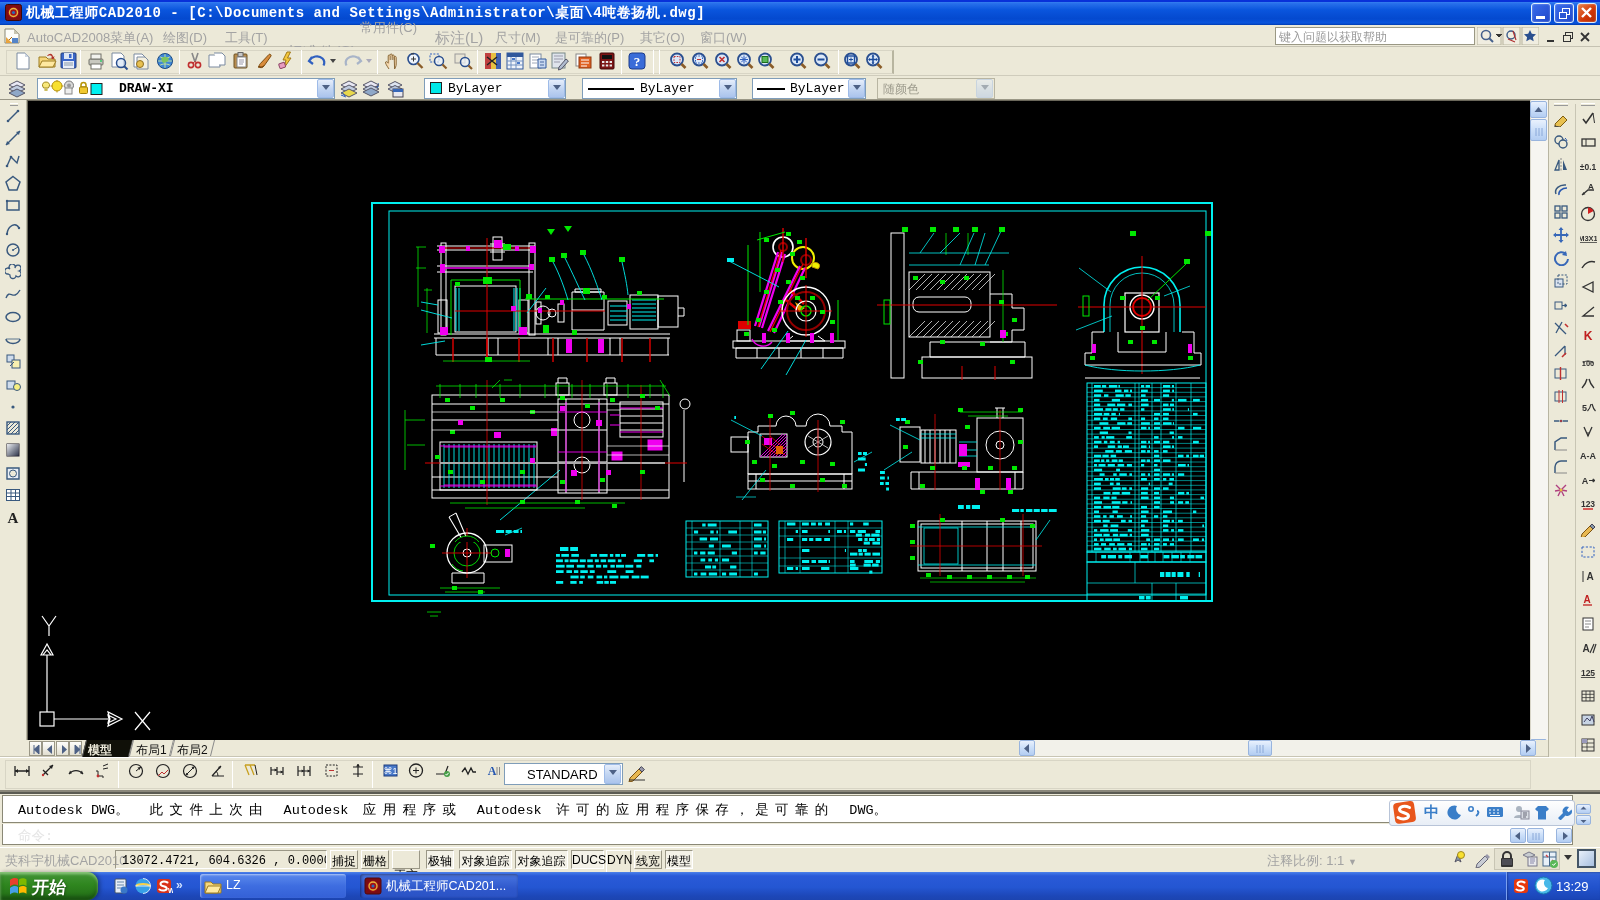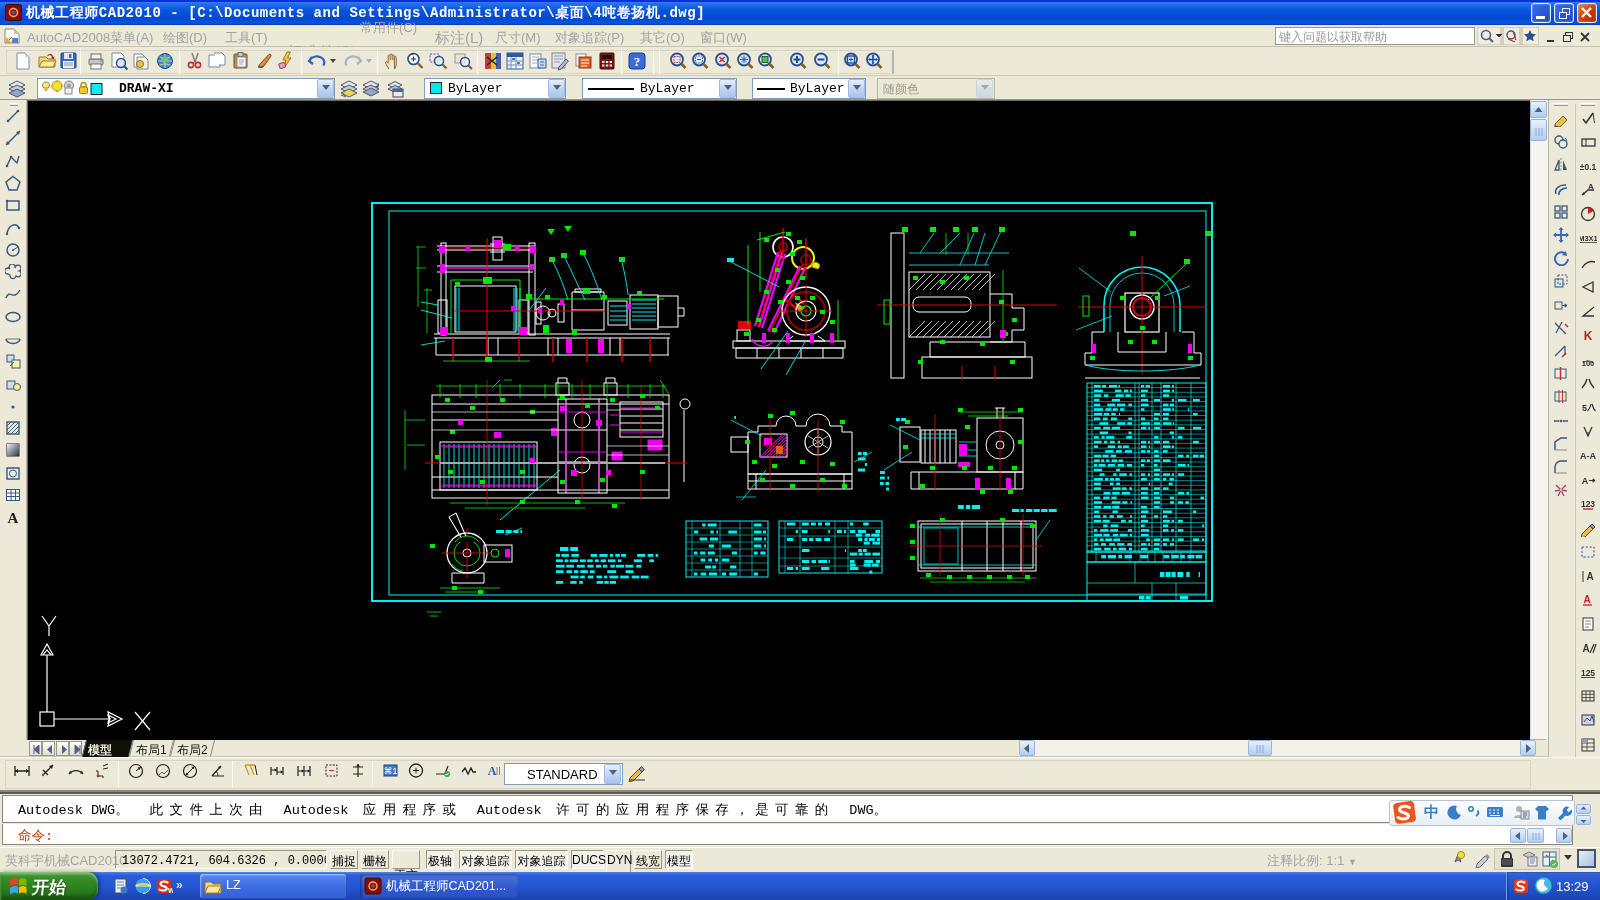--- a/index.html
+++ b/index.html
@@ -40,21 +40,21 @@
     <path d="M9 10 l-3 3" stroke="#b06a10"></path>
     <rect x="9" y="11" width="6" height="5" fill="#5585c8"></rect>
   </svg>
 <div class="abs sb" style="left:27px;top:29px;font-size:13px;white-space:nowrap">AutoCAD2008菜单(A)</div>
 <div class="abs sb" style="left:163px;top:29px;font-size:13px;white-space:nowrap">绘图(D)</div>
 <div class="abs sb" style="left:225px;top:29px;font-size:13px;white-space:nowrap">工具(T)</div>
 <div class="abs sb" style="left:287px;top:43px;font-size:16px;white-space:nowrap">标准件(S)</div>
 <div class="abs sb" style="left:360px;top:19px;font-size:13px;white-space:nowrap">常用件(C)</div>
 <div class="abs sb" style="left:435px;top:29px;font-size:15px;white-space:nowrap">标注(L)</div>
 <div class="abs sb" style="left:495px;top:29px;font-size:13px;white-space:nowrap">尺寸(M)</div>
-<div class="abs sb" style="left:555px;top:29px;font-size:13px;white-space:nowrap">对象追踪(P)</div>
+<div class="abs sb" style="left:555px;top:29px;font-size:13px;white-space:nowrap">是可靠的(P)</div>
 <div class="abs sb" style="left:640px;top:29px;font-size:13px;white-space:nowrap">其它(O)</div>
 <div class="abs sb" style="left:700px;top:29px;font-size:13px;white-space:nowrap">窗口(W)</div>
 <div class="abs" style="left:1275px;top:27px;width:200px;height:18px;background:#fff;border:1px solid #9a9884;font-size:12px;color:#9a9a9a;padding:1px 3px">键入问题以获取帮助</div>
 <svg style="position:absolute;left:1477px;top:27px" width="62" height="18" viewBox="0 0 62 18">
     <rect x="0" y="0" width="24" height="18" fill="#f0ede0" stroke="#b8b49e"></rect>
     <circle cx="9" cy="8" r="4.5" fill="none" stroke="#46618c" stroke-width="1.6"></circle>
     <path d="M12 11 l4 4" stroke="#46618c" stroke-width="2"></path>
     <path d="M19 7 l3 3 3 -3" fill="#333" stroke="#333"></path>
     <rect x="26" y="0" width="17" height="18" fill="#f0ede0" stroke="#b8b49e"></rect>
     <circle cx="34" cy="8" r="4" fill="none" stroke="#3a5a8a" stroke-width="1.4"></circle>
@@ -1723,21 +1723,21 @@
 <svg style="position:absolute;left:628px;top:762px" width="20" height="20" viewBox="0 0 20 20">
     <path d="M2 16 l9 -9 3 3 -9 9 -4 1 z" fill="#e8b850" stroke="#7c5210"></path>
     <path d="M11 7 l3 3 2.4 -2.4 -3 -3 z" fill="#99a" stroke="#445"></path>
     <path d="M1 18 h16" stroke="#333"></path>
   </svg>
 <div class="abs" style="left:0;top:792px;width:1600px;height:55px;background:#ece9d8"></div>
 <div class="abs" style="left:0;top:792px;width:1600px;height:2px;background:#5a5a52"></div>
 <div class="abs" style="left:2px;top:795px;width:1571px;height:28px;background:#fff;border:1px solid #8a8876"></div>
 <div class="abs" style="left:2px;top:824px;width:1571px;height:21px;background:#fff;border:1px solid #8a8876;border-top:none"></div>
 <div class="abs" style="left:18px;top:801px;font-family:'Liberation Mono',monospace;font-size:13.5px;color:#000;white-space:nowrap">Autodesk DWG<span style="letter-spacing:6.4px">。 此文件上次由 </span>Autodesk<span style="letter-spacing:6.4px"> 应用程序或 </span>Autodesk<span style="letter-spacing:6.4px"> 许可的应用程序保存，是可靠的 </span>DWG<span style="letter-spacing:6.4px">。</span></div>
-<div class="abs" style="left:18px;top:827px;font-family:'Liberation Mono',monospace;font-size:13.5px;color:#c2410c">命令:</div>
+<div class="abs" style="left:18px;top:827px;font-family:'Liberation Mono',monospace;font-size:13.5px;color:#e5e5e5">命令:</div>
 <div class="abs" style="left:1576px;top:804px;width:15px;height:10px;border-radius:2px;background:linear-gradient(#e9f1fd,#cde0f9 45%,#b3cdf2);border:1px solid #98b4de">
     <svg width="13" height="8" style="position:absolute;left:0;top:0">
       <path d="M6.5 6.5 l-3 -3 h6 z" fill="#4d6185" transform="rotate(180 6.5 4)"></path>
     </svg>
   </div>
 <div class="abs" style="left:1576px;top:815px;width:15px;height:10px;border-radius:2px;background:linear-gradient(#e9f1fd,#cde0f9 45%,#b3cdf2);border:1px solid #98b4de">
     <svg width="13" height="8" style="position:absolute;left:0;top:0">
       <path d="M6.5 2 l-3 3 h6 z" fill="#4d6185" transform="rotate(180 6.5 4.5)"></path>
     </svg>
   </div>

